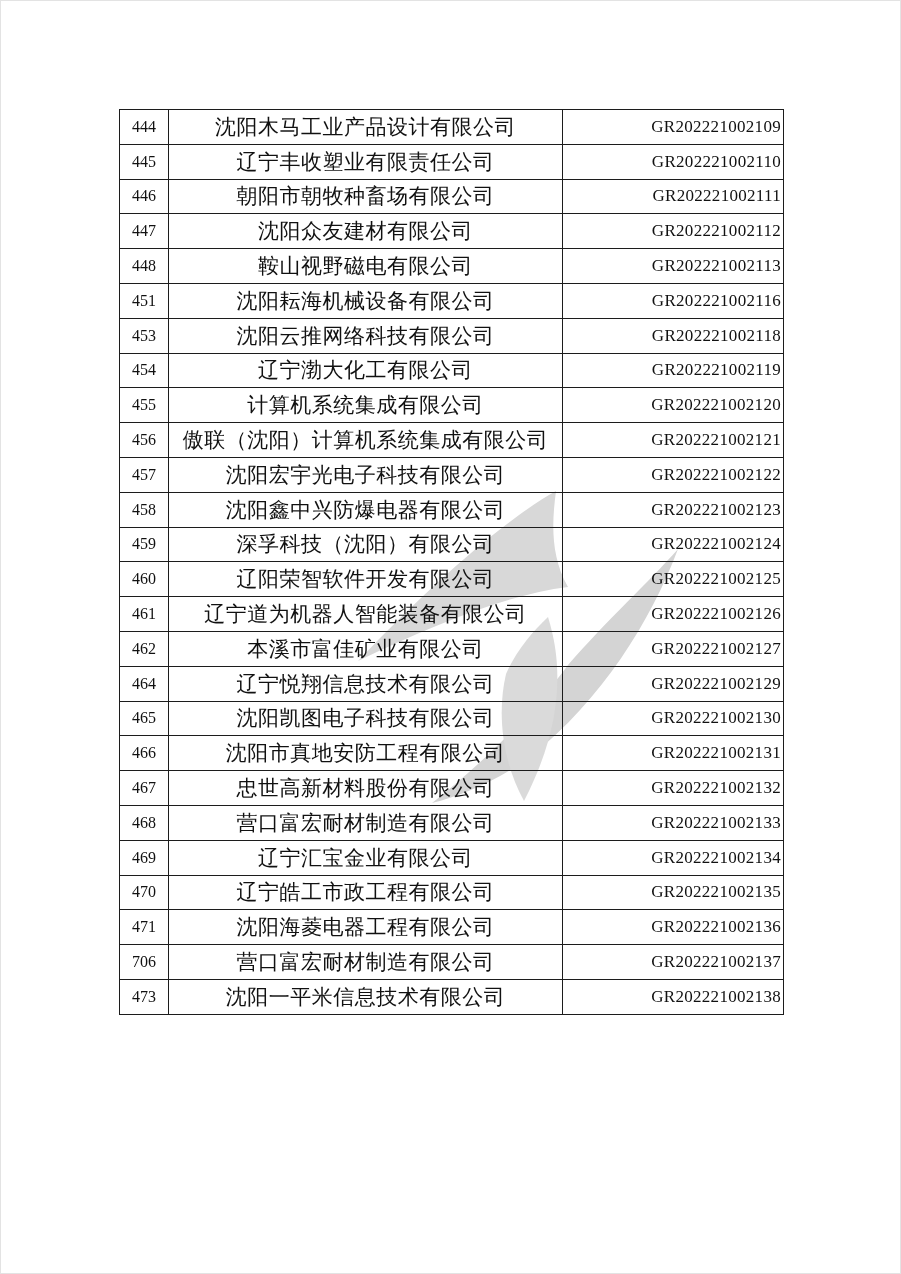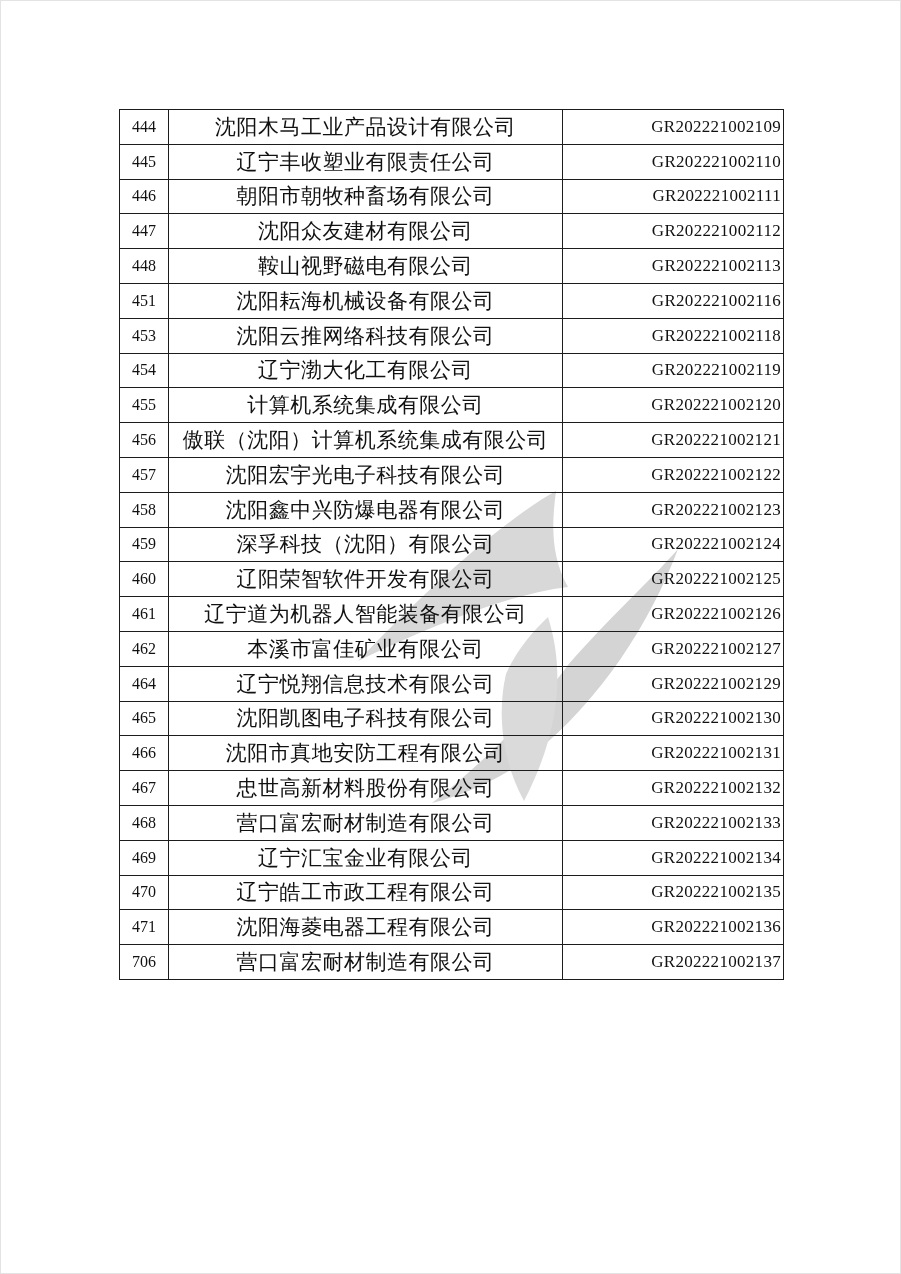--- a/index.html
+++ b/index.html
@@ -189,16 +189,21 @@
         <tr>
     <td class="c-no">471</td>
     <td class="c-company">沈阳海菱电器工程有限公司</td>
     <td class="c-code">GR202221002136</td>
   </tr>
         <tr>
     <td class="c-no">706</td>
     <td class="c-company">营口富宏耐材制造有限公司</td>
     <td class="c-code">GR202221002137</td>
   </tr>
+        <tr>
+    <td class="c-no">473</td>
+    <td class="c-company">沈阳一平米信息技术有限公司</td>
+    <td class="c-code">GR202221002138</td>
+  </tr>
       </tbody>
   </table>
 
 </div>
 
 </body></html>

